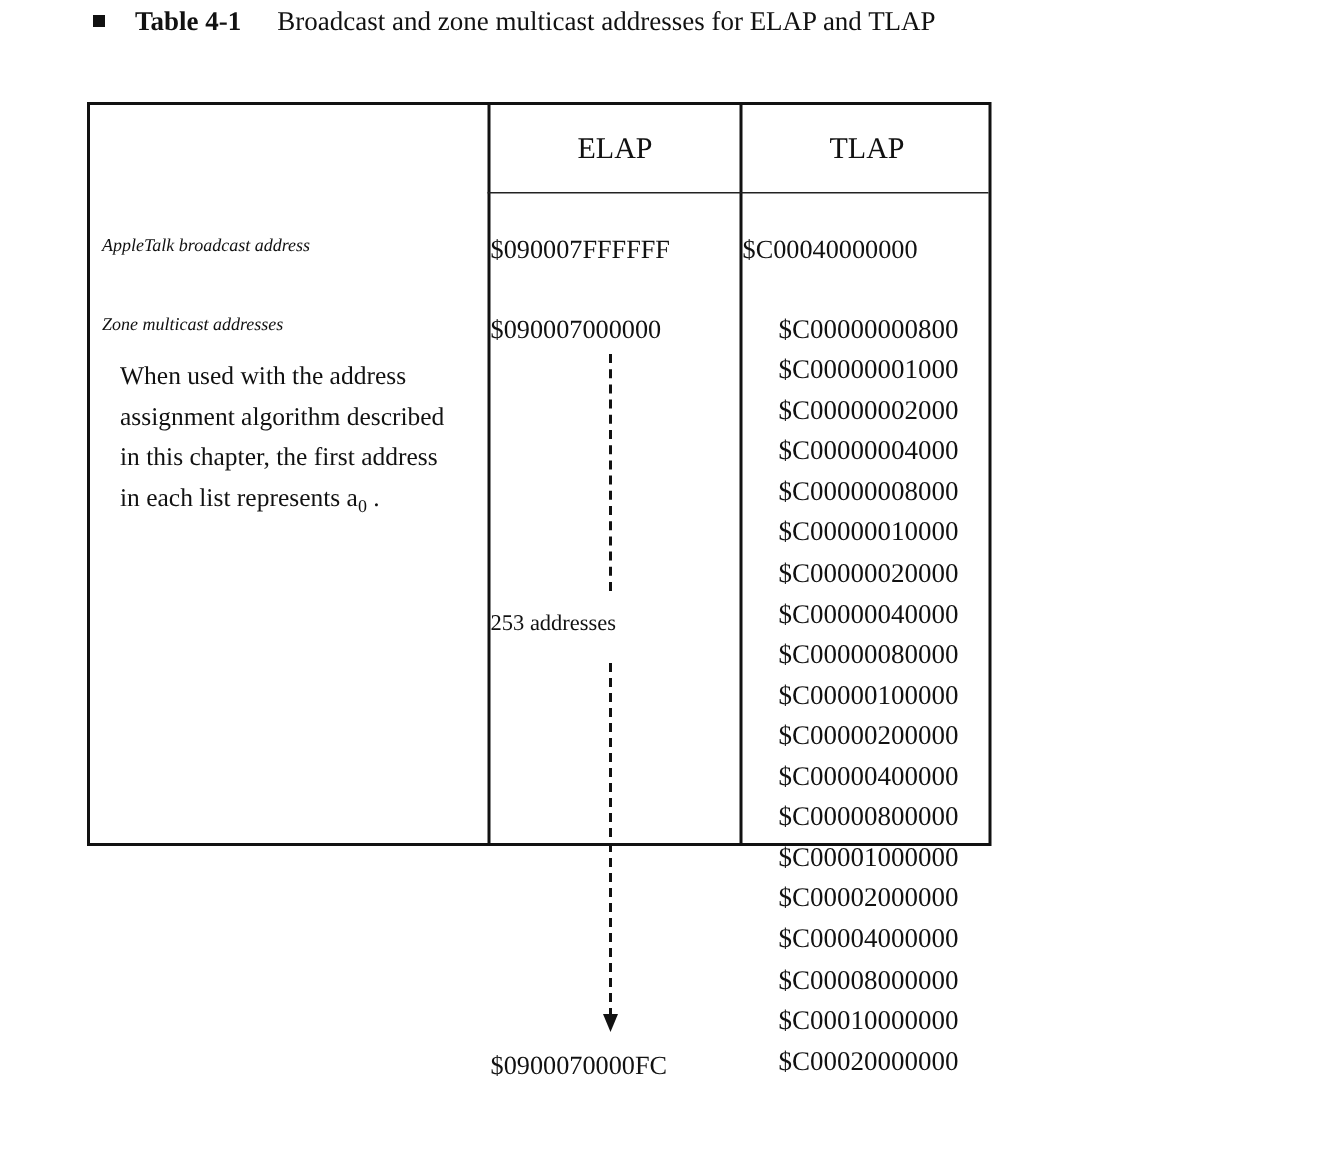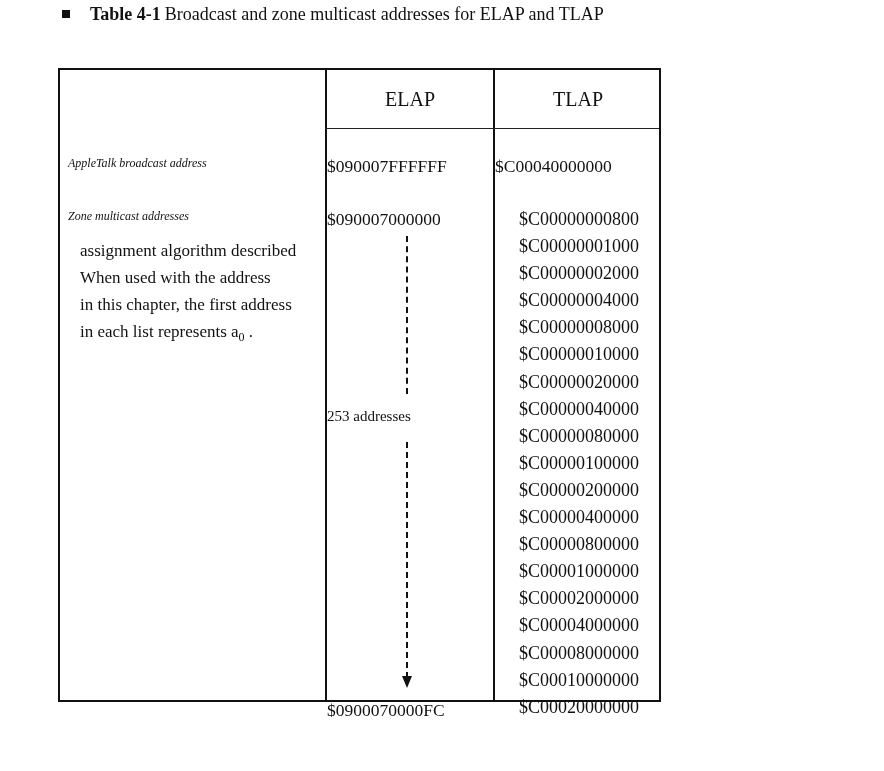--- a/index.html
+++ b/index.html
@@ -1,21 +1,21 @@
 <!DOCTYPE html>
 <html><head>
 <meta charset="utf-8">
 <style>
   html, body { margin:0; padding:0; background:#ffffff; }
   body { width:884px; height:771px; position:relative; overflow:hidden;
          font-family:"Liberation Serif","DejaVu Serif",serif; color:#111; }
   .caption { position:absolute; left:62px; top:4px; font-size:18px; white-space:nowrap; }
   .caption .bullet { display:inline-block; width:8px; height:8px; background:#111; margin-right:20px; vertical-align:2px; }
-  .caption .label { font-weight:bold; margin-right:4px;text-align:center; }
-  .table { position:absolute; left:58px; top:68px; width:603px; height:634px;
+  .caption .label { font-weight:bold; margin-right:24px;text-align:center; }
+  .table { position:absolute; left:58px; top:68px; width:603px; height:496px;
            border:2px solid #111; box-sizing:border-box; }
   .vline { position:absolute; top:0; bottom:0; width:0; border-left:2px solid #111; }
   .hline { position:absolute; height:0; border-top:1.5px solid #222; }
   .hdr { position:absolute; top:18px; font-size:20px; text-align:center; }
   .cell { position:absolute; font-size:17.5px; white-space:nowrap; }
   .rowlabel { position:absolute; left:8px; font-size:12px; font-style:italic; white-space:nowrap; }
   .desc { position:absolute; left:20px; top:167px; font-size:17px; line-height:27px; white-space:nowrap; }
   .tlap-list { position:absolute; left:436px; top:136px; width:166px; text-align:center; font-size:18px; line-height:27.1px; }
   .dash { position:absolute; width:0; border-left:2px dashed #111; }
   .arrowhead { position:absolute; width:0; height:0; border-left:5px solid transparent; border-right:5px solid transparent; border-top:12px solid #111; }
@@ -36,22 +36,22 @@
 
   <div class="hdr" style="left:267px; width:166px;">ELAP</div>
   <div class="hdr" style="left:435px; width:166px;">TLAP</div>
 
   <div class="rowlabel" style="top:86px;">AppleTalk broadcast address</div>
   <div class="cell" style="left:267px; width:166px; top:86px;">$090007FFFFFF</div>
   <div class="cell" style="left:435px; width:166px; top:86px;">$C00040000000</div>
 
   <div class="rowlabel" style="top:139px;">Zone multicast addresses</div>
   <div class="desc">
+    <div>When used with the address</div>
     <div>assignment algorithm described</div>
-    <div>When used with the address</div>
     <div>in this chapter, the first address</div>
     <div><span>in each list represents a</span><sub>0</sub><span> .</span></div>
   </div>
 
   <div class="cell" style="left:267px; width:166px; top:139px;">$090007000000</div>
   <div class="dash" style="left:346px; top:166px; height:158px;"></div>
   <div class="count" style="left:267px; width:166px; top:338px;">253 addresses</div>
   <div class="dash" style="left:346px; top:372px; height:236px;"></div>
   <div class="arrowhead" style="left:342px; top:606px;"></div>
   <div class="cell" style="left:267px; width:166px; top:630px;">$0900070000FC</div>

